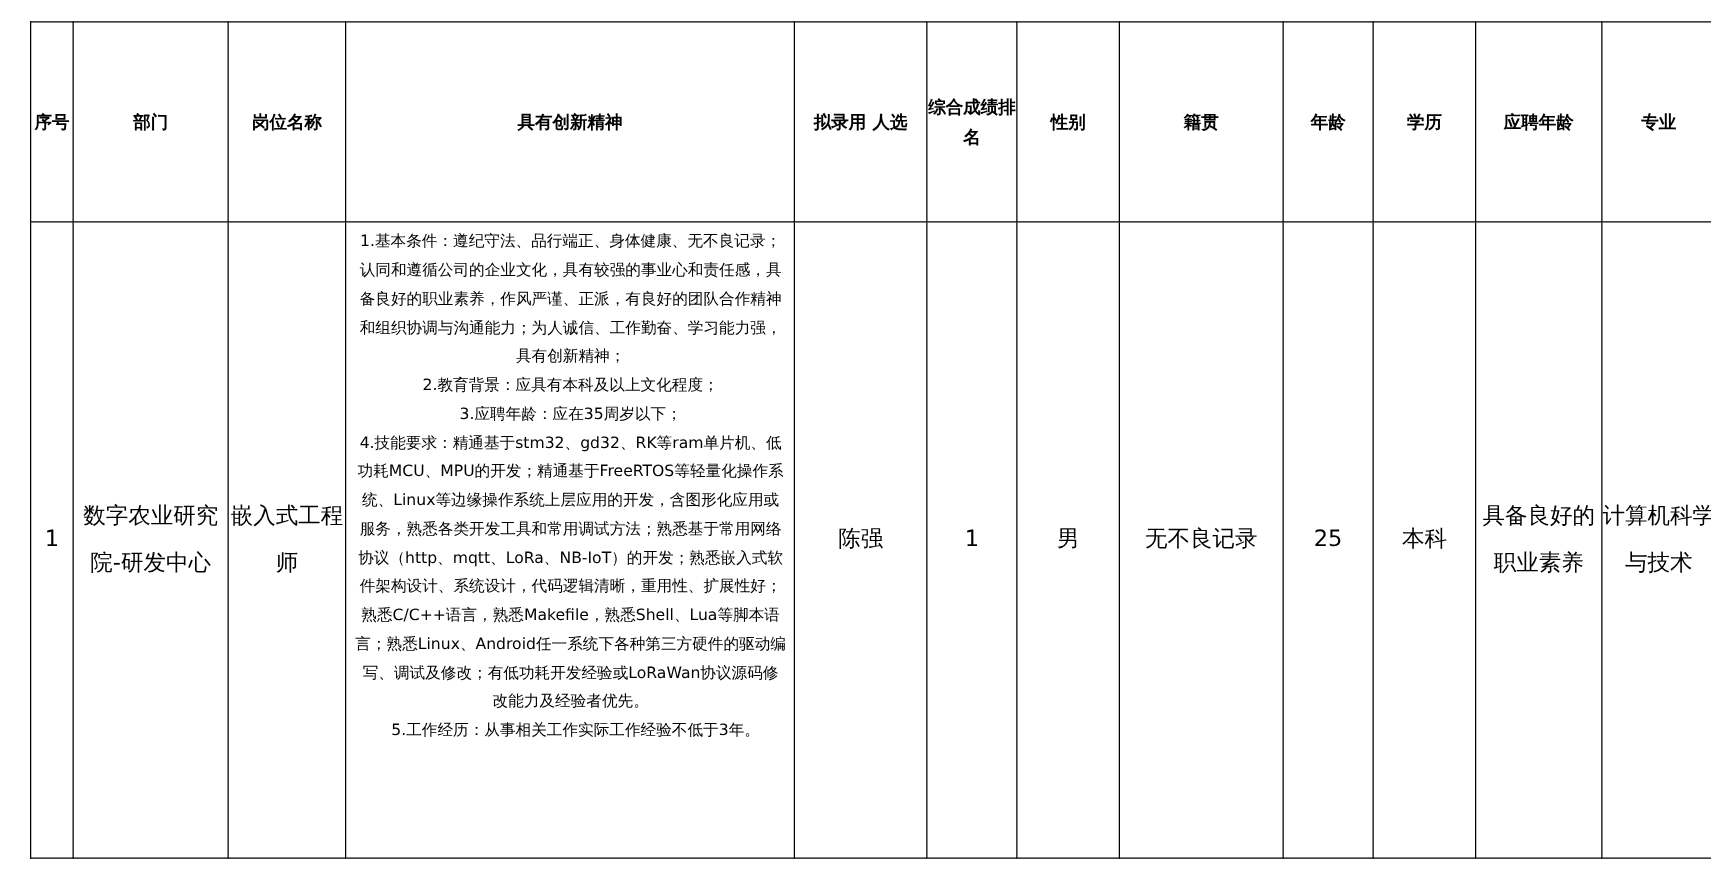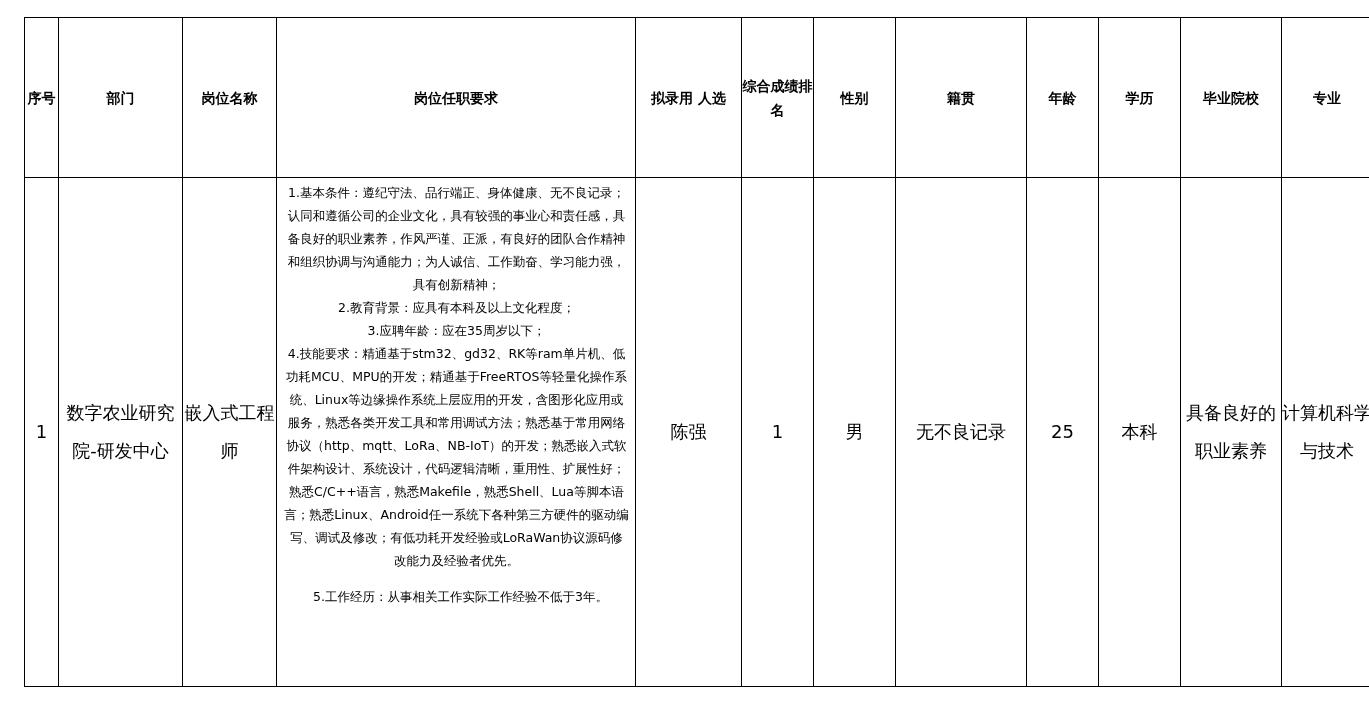--- a/index.html
+++ b/index.html
@@ -49,21 +49,20 @@
     vertical-align: top !important;
     padding: 3px 6px 0 7px !important;
     font-size: 12.5px !important;
     line-height: 23px !important;
   }
   .req-cell p {
     margin: 0;
   }
   .req-cell p.indent {
     padding-left: 8px;
-    margin-top: 13px;
   }
   .narrow-header {
     padding: 0 10px;
   }
 </style>
 </head>
 <body>
 
 <table class="roster">
   <colgroup>
@@ -78,28 +77,28 @@
     <col style="width:72px">
     <col style="width:82px">
     <col style="width:101px">
     <col style="width:91px">
   </colgroup>
   <thead>
     <tr>
       <th class="narrow-header">序号</th>
       <th>部门</th>
       <th>岗位名称</th>
-      <th>岗位任职要求</th>
+      <th>具有创新精神</th>
       <th>拟录用 人选</th>
       <th class="narrow-header">综合成绩排名</th>
       <th>性别</th>
       <th>籍贯</th>
       <th>年龄</th>
       <th>学历</th>
-      <th>毕业院校</th>
+      <th>应聘年龄</th>
       <th>专业</th>
     </tr>
   </thead>
   <tbody>
     <tr class="data-row">
       <td>1</td>
       <td class="wrap-cell">数字农业研究院-研发中心</td>
       <td class="wrap-cell">嵌入式工程师</td>
       <td class="req-cell">
         <p>1.基本条件：遵纪守法、品行端正、身体健康、无不良记录；认同和遵循公司的企业文化，具有较强的事业心和责任感，具备良好的职业素养，作风严谨、正派，有良好的团队合作精神和组织协调与沟通能力；为人诚信、工作勤奋、学习能力强，具有创新精神；</p>

